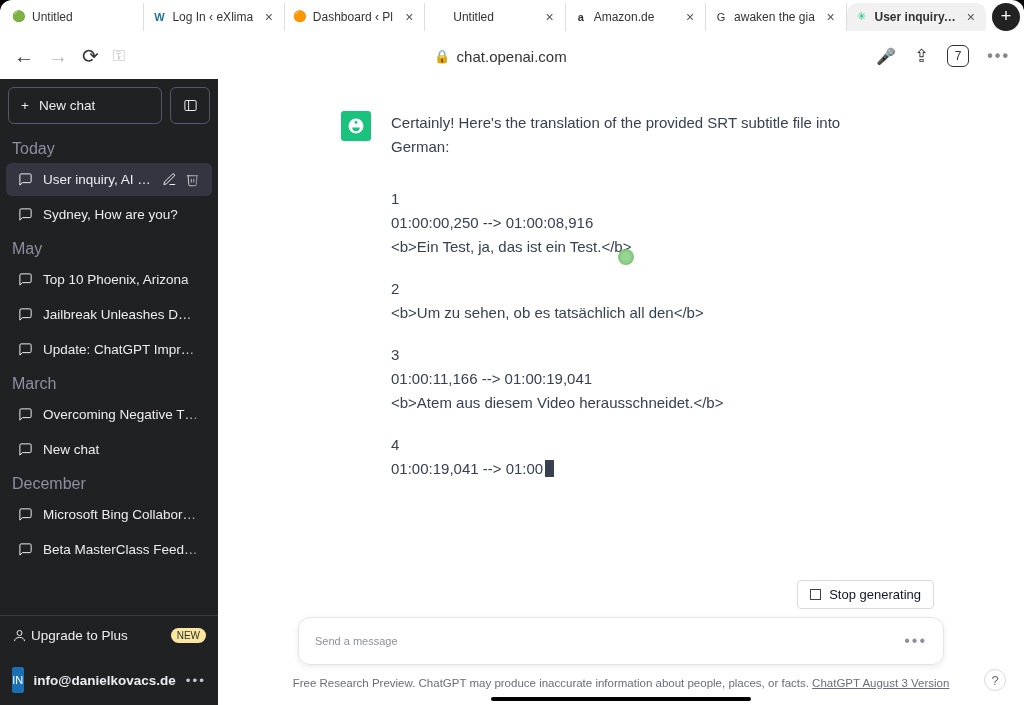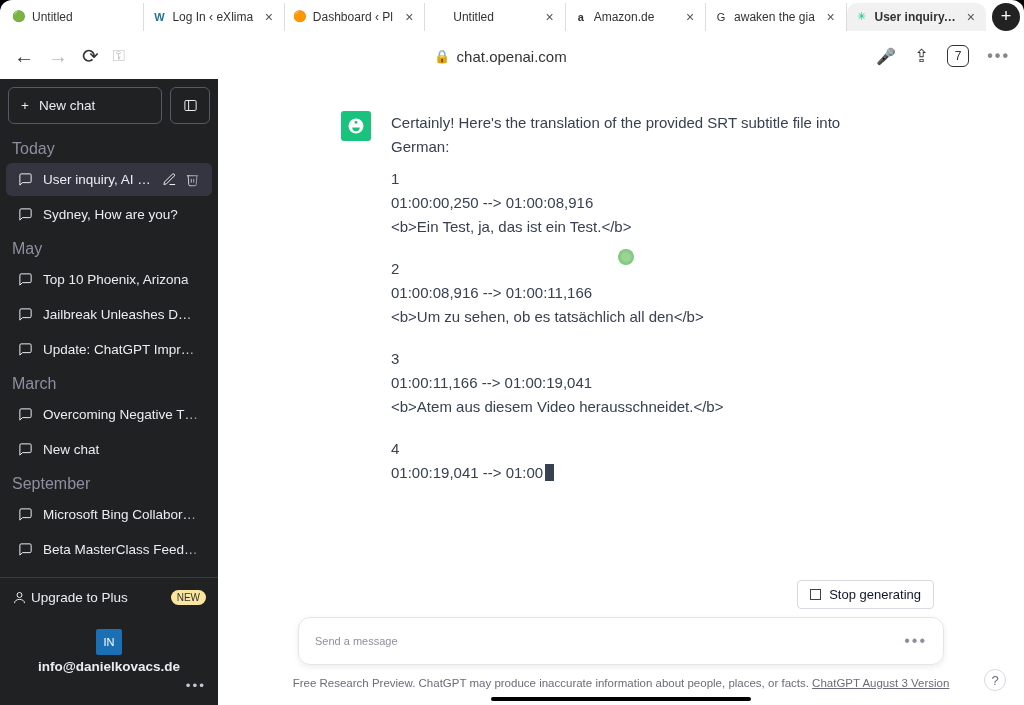--- a/index.html
+++ b/index.html
@@ -34,32 +34,32 @@
 .section-label { color:#8e8ea0; font-size:16px; padding: 8px 12px 4px; }
 .conv { display:flex; align-items:center; gap:10px; padding: 9px 12px; border-radius:6px; margin:1px 6px; position:relative; white-space:nowrap; overflow:hidden;}
 .conv.active { background:#343541;}
 .conv .txt { overflow:hidden; text-overflow:ellipsis; flex:1;}
 .conv .actions { display:flex; gap:8px; color:#c5c5d2; }
 .conv::after{ content:""; position:absolute; right:0; top:0; bottom:0; width:28px; background:linear-gradient(90deg, transparent, #202123);} 
 .conv.active::after{ background:linear-gradient(90deg, transparent, #343541);} 
 .sidebar-footer { margin-top:auto; border-top:1px solid #3a3b45;}
 .upgrade { display:flex; align-items:center; gap:4px; padding:12px; }
 .new-badge { background:#fae69e; color:#333; font-size:10px; font-weight:400; padding:2px 6px; border-radius:8px; margin-left:auto;}
-.account { display:flex; align-items:center; gap:4px; padding:12px;flex-direction:column;}
+.account { display:flex; align-items:center; gap:10px; padding:12px;}
 .avatar { width:26px; height:26px; background:#1b6fb5; display:flex; align-items:center; justify-content:center; font-size:11px; color:#fff; border-radius:2px;}
 .dots { margin-left:auto; color:#c5c5d2; letter-spacing:2px;}
 
 
 .main { flex:1; display:flex; flex-direction:column; position:relative; background:#fff;}
 .chatscroll { flex:1; overflow:auto; padding: 32px 0 10px; display:flex; justify-content:center;}
 .msgwrap { width: 560px; display:flex; gap:20px;}
 .bot-avatar { width:30px; height:30px; background:#19c37d; border-radius:3px; flex-shrink:0; display:flex; align-items:center; justify-content:center;}
 .bot-avatar svg { width:18px; height:18px;}
 .msgbody { flex:1; color:#374151; font-size:15px; line-height:1.6;}
-.msgbody p { margin-bottom: 8px;}
+.msgbody p { margin-bottom: 28px;}
 .srt-block { margin-bottom:18px;}
 .srt-block .n { }
 .cursor-box { display:inline-block; width:9px; height:17px; background:#374151; vertical-align:text-bottom; margin-left:2px;}
 .green-dot { position:absolute; left:400px; top:170px; width:16px; height:16px; border-radius:50%; background: radial-gradient(circle, #8ed08a 30%, #6fbf6b 70%); opacity:.9;}
 
 .stopbar { display:flex; justify-content:flex-end; padding: 0 90px 8px 0;}
 .stopbtn { border:1px solid #d9d9e3; border-radius:4px; padding:6px 12px; font-size:13px; color:#0f172a; display:flex; align-items:center; gap:8px; background:#fff;}
 .stopbtn .sq { width:11px; height:11px; border:1.5px solid #40414f;}
 
 .inputbar { margin: 0 80px 0 80px; border:1px solid #e5e5e5; border-radius:12px; box-shadow: 0 2px 6px rgba(0,0,0,.08); display:flex; align-items:center; padding: 14px 16px;}
@@ -200,21 +200,21 @@
         </svg>
         <span class="txt">Overcoming Negative Thought</span>
       </div>
     <div class="conv">
         <svg class="ic" viewBox="0 0 24 24">
           <path d="M21 15a2 2 0 0 1-2 2H7l-4 4V5a2 2 0 0 1 2-2h14a2 2 0 0 1 2 2z"></path>
         </svg>
         <span class="txt">New chat</span>
       </div>
 
-    <div class="section-label">September</div>
+    <div class="section-label">December</div>
     <div class="conv">
         <svg class="ic" viewBox="0 0 24 24">
           <path d="M21 15a2 2 0 0 1-2 2H7l-4 4V5a2 2 0 0 1 2-2h14a2 2 0 0 1 2 2z"></path>
         </svg>
         <span class="txt">Microsoft Bing Collaboration.</span>
       </div>
     <div class="conv">
         <svg class="ic" viewBox="0 0 24 24">
           <path d="M21 15a2 2 0 0 1-2 2H7l-4 4V5a2 2 0 0 1 2-2h14a2 2 0 0 1 2 2z"></path>
         </svg>
@@ -249,21 +249,20 @@
         <div class="msgbody">
           <p>Certainly! Here's the translation of the provided SRT subtitle file into German:</p>
 
           <div class="srt-block">
             <div class="n">1</div>
             <div>01:00:00,250 --&gt; 01:00:08,916</div>
             <div>&lt;b&gt;Ein Test, ja, das ist ein Test.&lt;/b&gt;</div>
           </div>
           <div class="srt-block">
             <div class="n">2</div>
-            <div>01:00:08,916 --&gt; 01:00:11,166</div>
             <div>&lt;b&gt;Um zu sehen, ob es tatsächlich all den&lt;/b&gt;</div>
           </div>
           <div class="srt-block">
             <div class="n">3</div>
             <div>01:00:11,166 --&gt; 01:00:19,041</div>
             <div>&lt;b&gt;Atem aus diesem Video herausschneidet.&lt;/b&gt;</div>
           </div>
           <div class="srt-block">
             <div class="n">4</div>
             <div><span>01:00:19,041 --&gt; 01:00</span><span class="cursor-box"></span></div>

